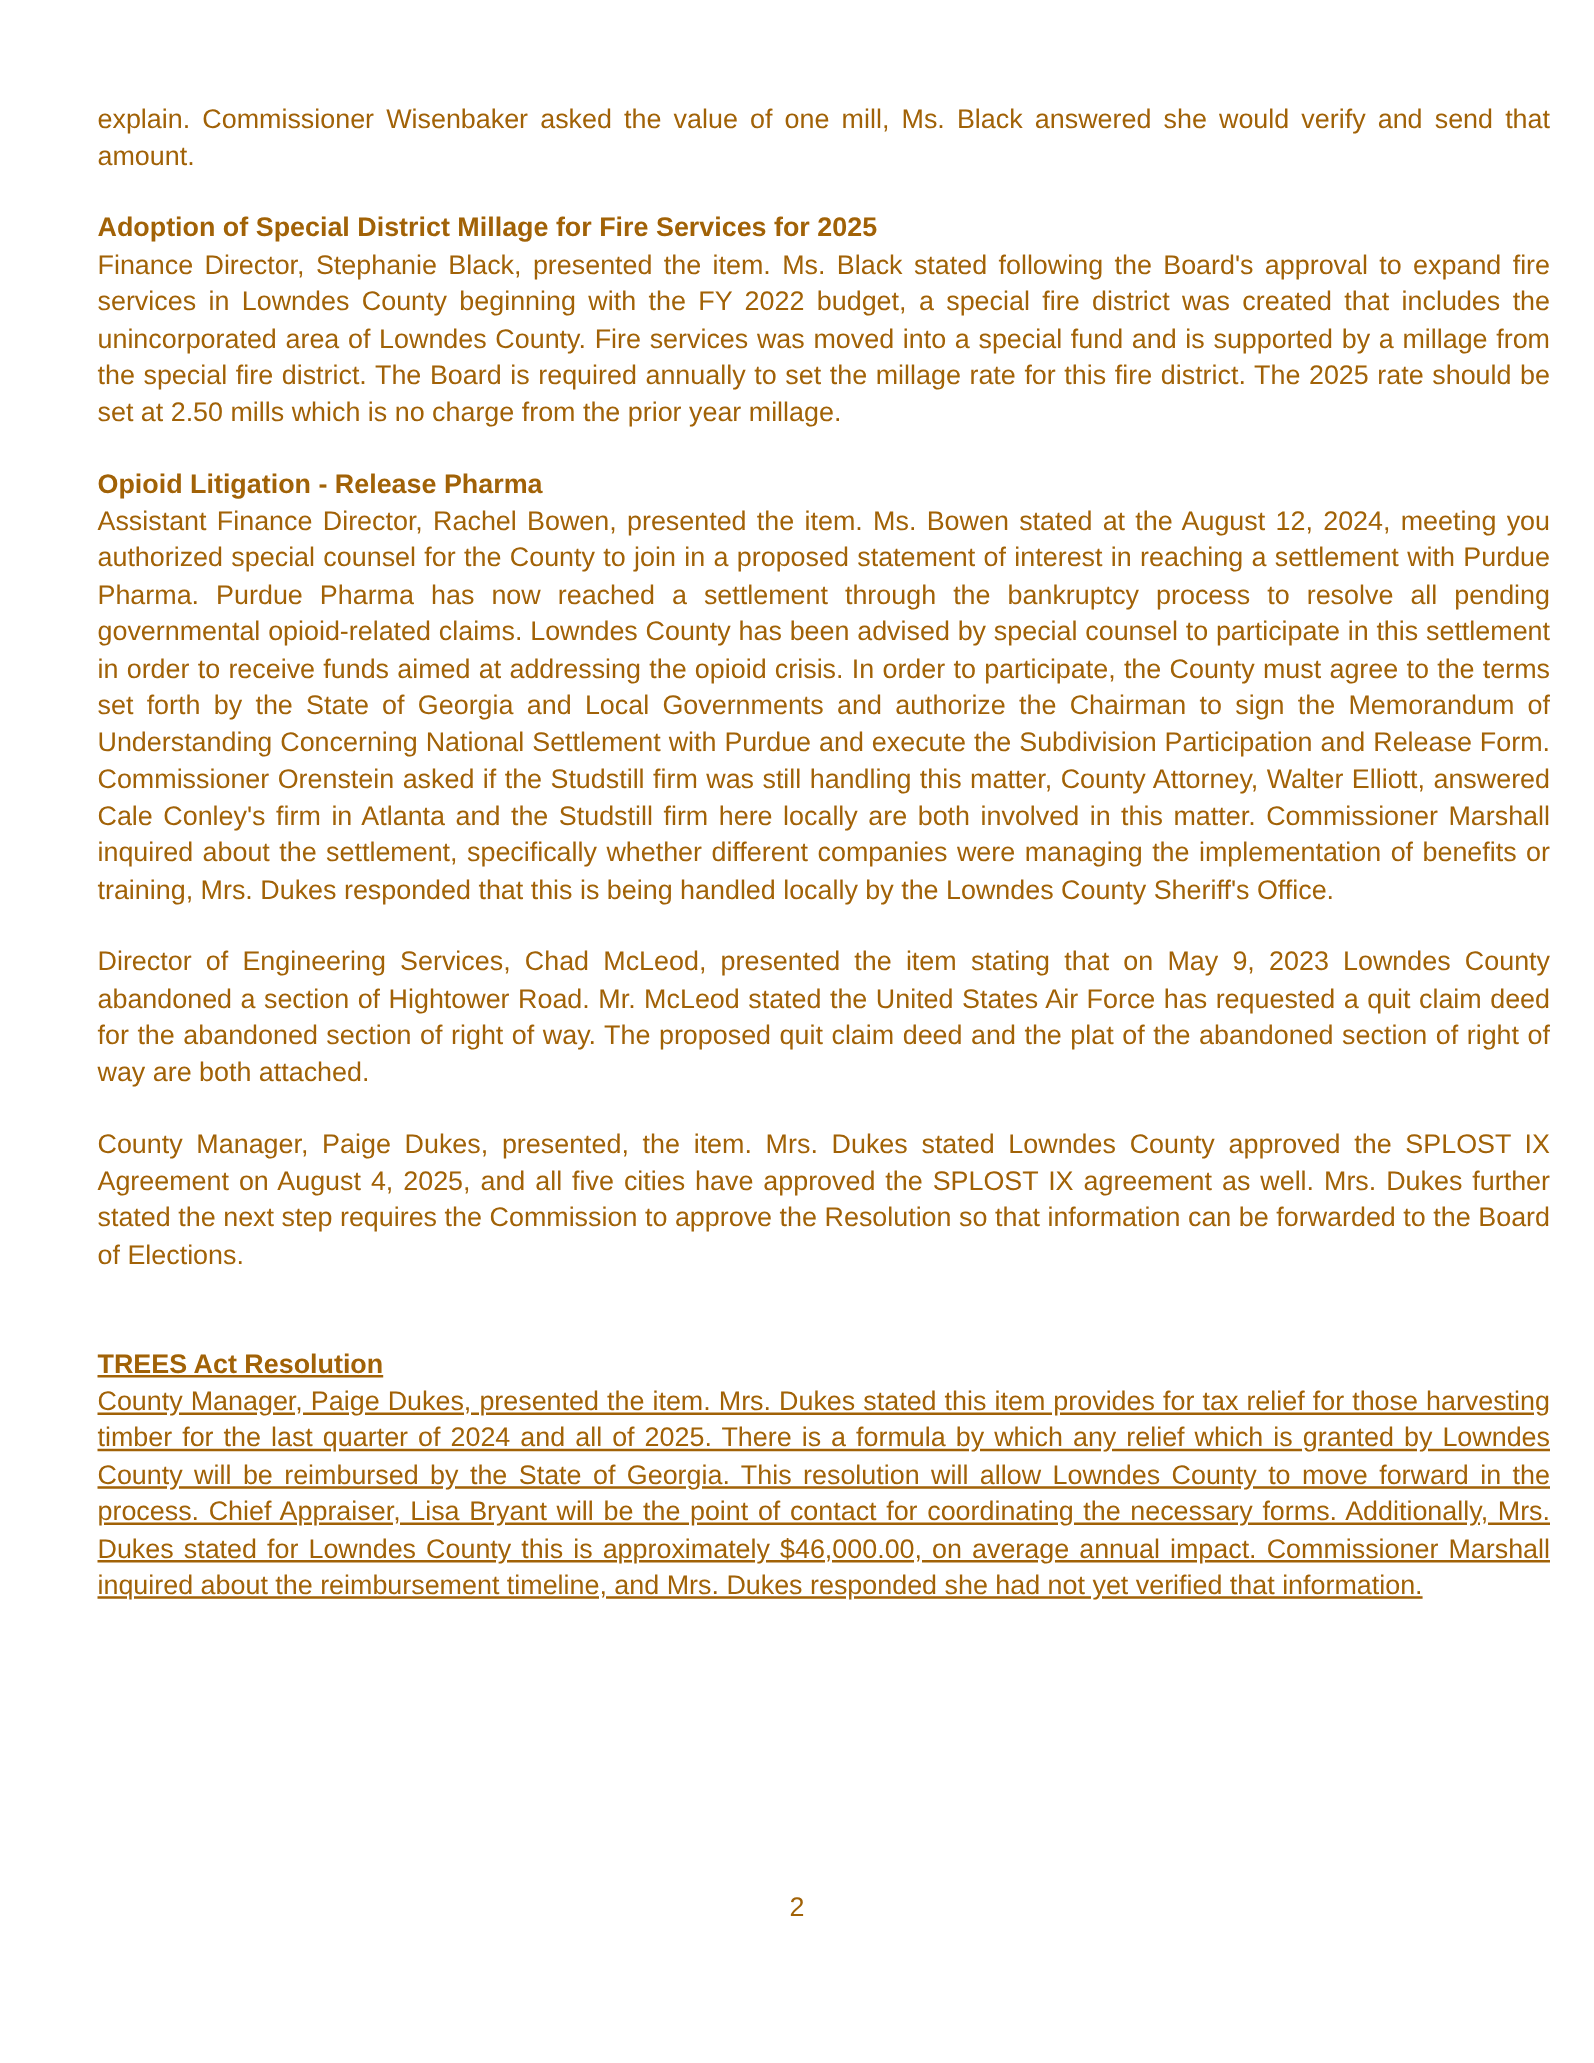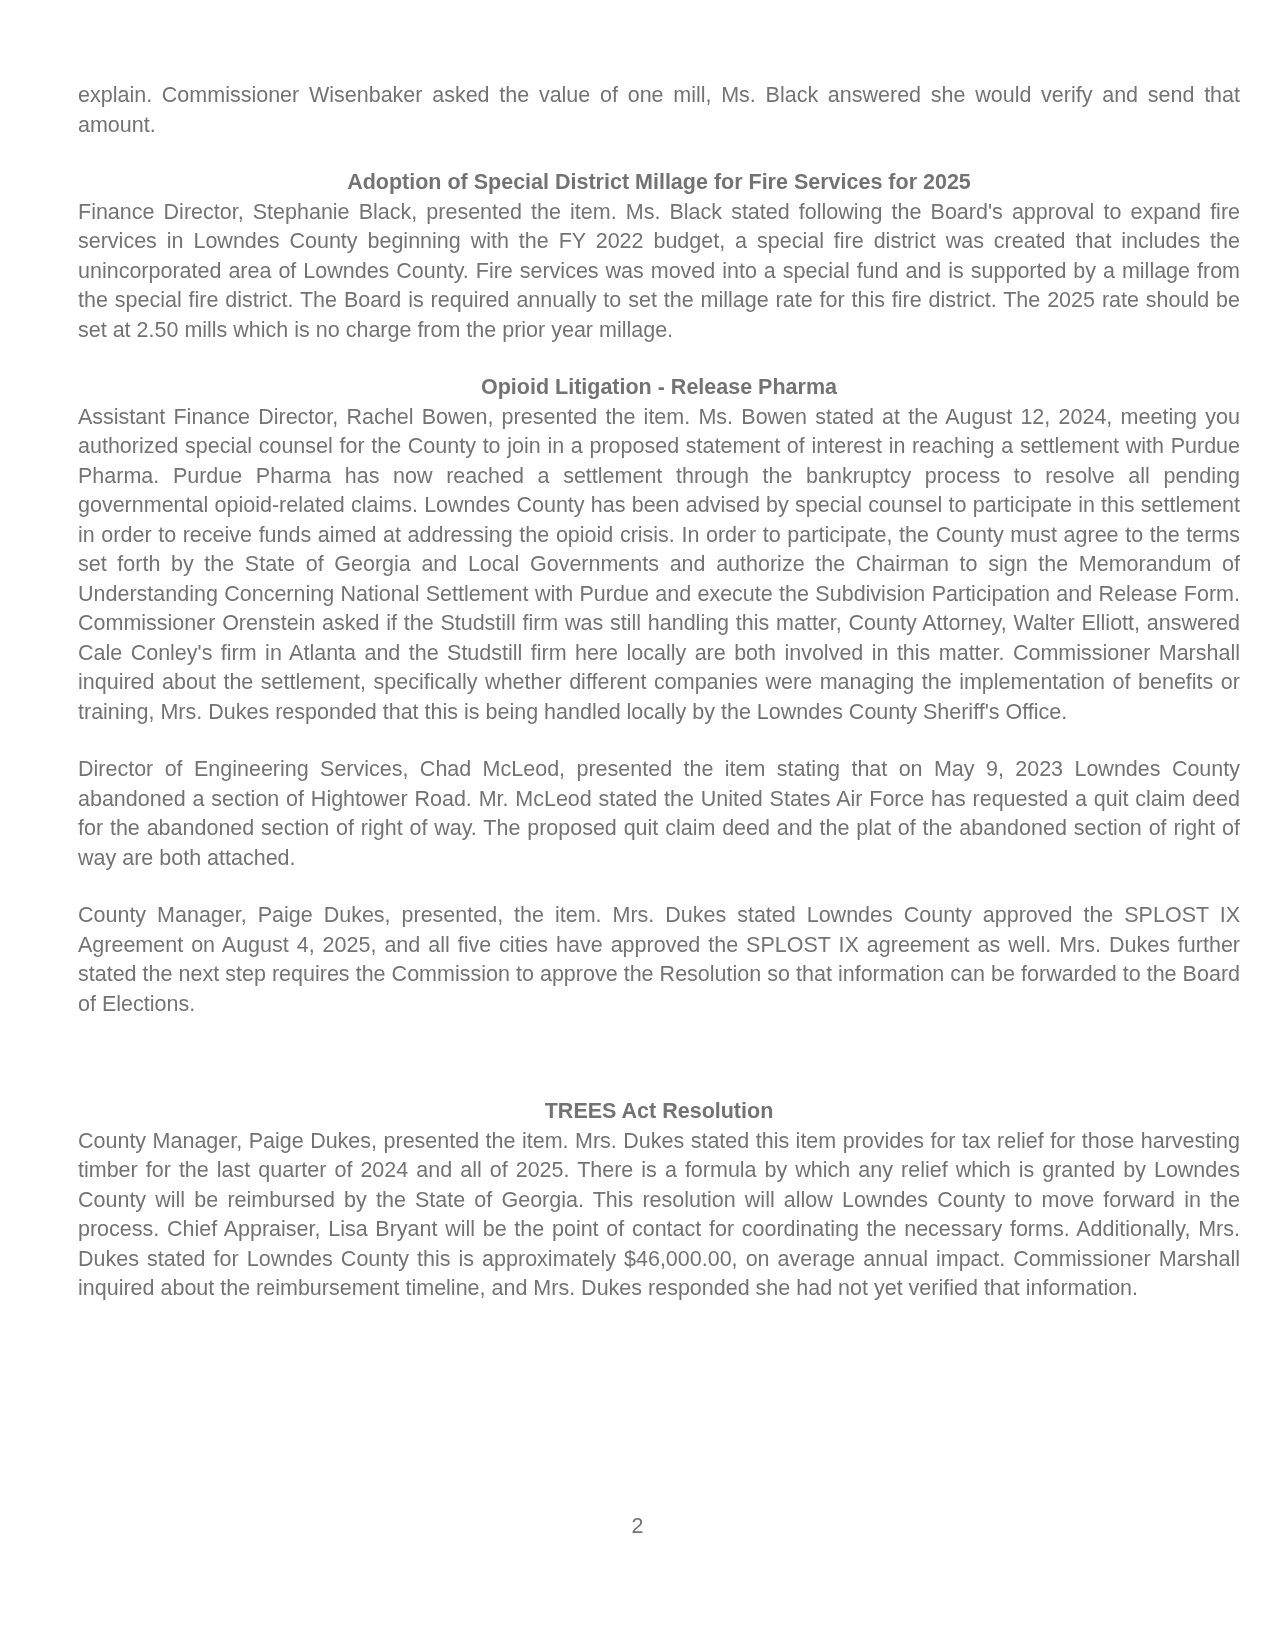--- a/index.html
+++ b/index.html
@@ -6,43 +6,44 @@
   html, body {
     margin: 0;
     padding: 0;
     background: #ffffff;
   }
   .page {
     position: relative;
     width: 1275px;
     height: 1650px;
     background: #ffffff;
-    color: #737373;
+    color: #a16207;
     font-family: "Liberation Sans", sans-serif;
     font-size: 21.5px;
     line-height: 29.5px;
     padding: 81px 35px 0 78px;
     overflow: hidden;
   }
   .para {
     margin: 0;
     text-align: justify;
   }
   .section {
     margin-top: 28px;
   }
   .section.extra-gap {
-    margin-top: 78px;
+    margin-top: 58px;
+    text-decoration: underline;
   }
   .heading {
     margin: 0;
     font-size: 21.5px;
     line-height: 29.5px;
     font-weight: bold;
-    text-align: center;
+    text-align: left;
   }
   .page-number {
     position: absolute;
     top: 1512px;
     left: 0;
     width: 100%;
     text-align: center;
   }
 </style>
 </head>

